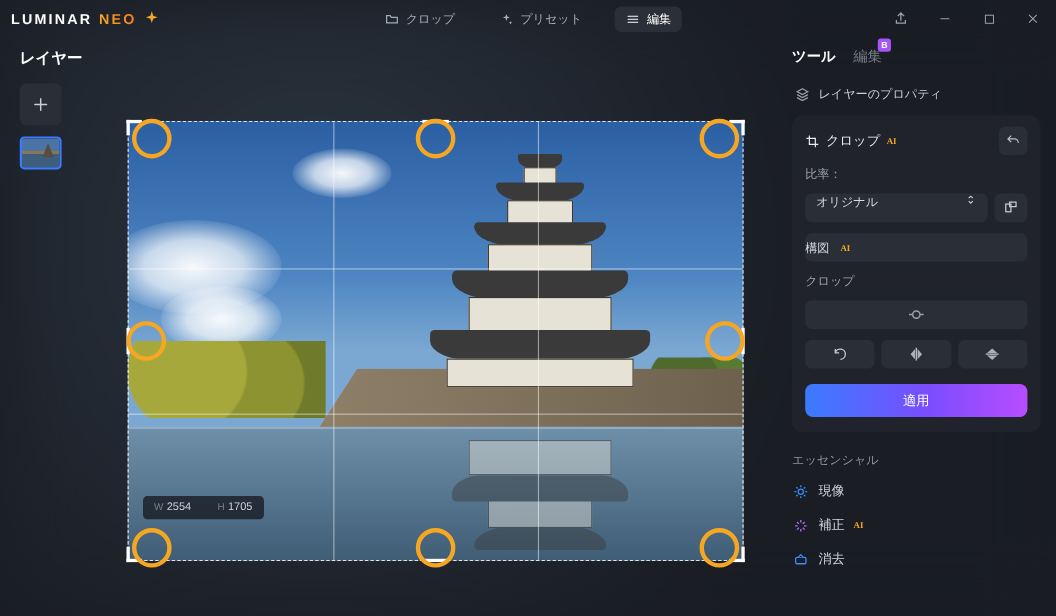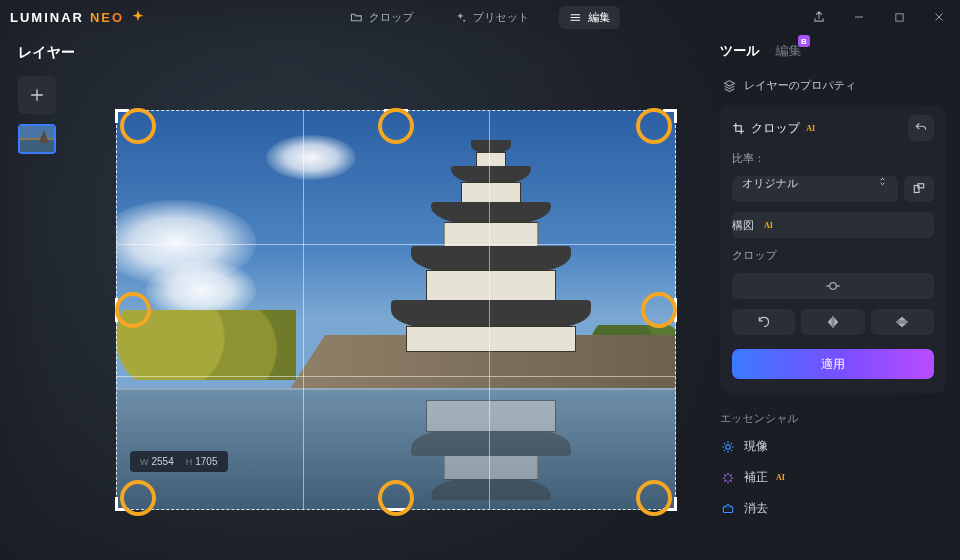--- a/index.html
+++ b/index.html
@@ -63,21 +63,21 @@
   .bl{bottom:-2px; left:-2px;} .bl::before{width:14px;height:3px;bottom:0;left:0;} .bl::after{width:3px;height:14px;bottom:0;left:0;}
   .br{bottom:-2px; right:-2px;} .br::before{width:14px;height:3px;bottom:0;right:0;} .br::after{width:3px;height:14px;bottom:0;right:0;}
   .e-handle { position:absolute; background:#fff; }
   .et{top:-2px; left:50%; transform:translateX(-50%); width:24px; height:3px;}
   .eb{bottom:-2px; left:50%; transform:translateX(-50%); width:24px; height:3px;}
   .el{left:-2px; top:50%; transform:translateY(-50%); width:3px; height:24px;}
   .er{right:-2px; top:50%; transform:translateY(-50%); width:3px; height:24px;}
 
   .ring { position:absolute; width:36px; height:36px; border:4px solid #f5a623; border-radius:50%; transform:translate(-50%,-50%); pointer-events:none;}
 
-  .dims { position:absolute; left:14px; bottom:38px; background: rgba(20,22,28,.75); border-radius:4px; padding:5px 10px; font-size:10px; display:flex; gap:12px; color:#cfd3da;}
+  .dims { position:absolute; left:14px; bottom:38px; background: rgba(20,22,28,.75); border-radius:4px; padding:5px 10px; font-size:10px; display:flex; gap:24px; color:#cfd3da;}
   .dims .lab { color:#7b808a; margin-right:3px; font-size:9px;}
 
   
   .rpanel { width: 248px; padding: 8px 14px 0 8px; display:flex; flex-direction:column; gap:6px; font-size:11px; position: relative;}
   .rtabs { display:flex; gap:16px; align-items:center; font-size:13px; margin-bottom:6px; position:relative;}
   .rtabs .tab { color:#777c85; cursor:pointer;}
   .rtabs .tab.active { color:#fff; font-weight:600;}
   .badge-b { position:absolute; top:-7px; left:78px; width:12px; height:12px; border-radius:3px; background:#a855f7; color:#fff; font-size:8px; display:flex; align-items:center; justify-content:center; font-weight:700;}
   .panel-row { display:flex; align-items:center; gap:8px; color:#c9ced6; padding:6px 2px; cursor:pointer;}
   .panel-row .ico { width:14px; display:flex; justify-content:center; color:#9aa0a9;}

